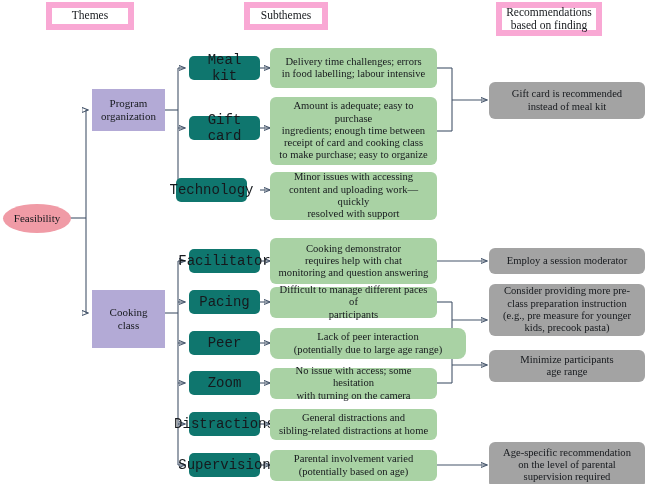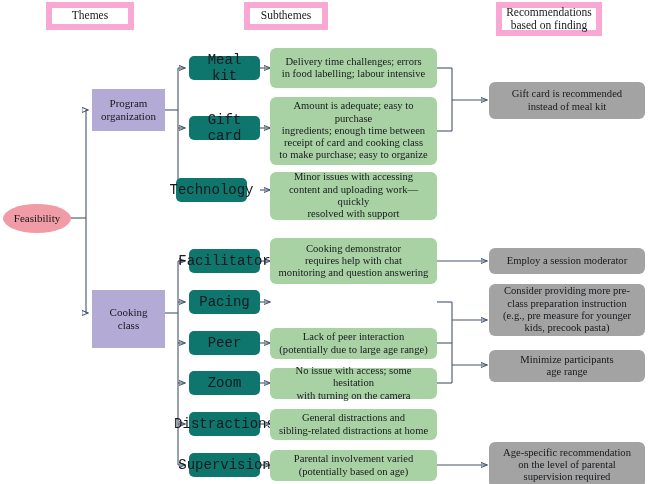--- a/index.html
+++ b/index.html
@@ -185,21 +185,25 @@
   <div class="node finding" style="left:270px; top:172px; width:167px; height:48px;">
     <span>Minor issues with accessing
 content and uploading work—quickly
 resolved with support</span>
   </div>
   <div class="node finding" style="left:270px; top:238px; width:167px; height:46px;">
     <span>Cooking demonstrator
 requires help with chat
 monitoring and question answering</span>
   </div>
-  <div class="node finding" style="left:270px; top:328px; width:167px; height:31px;">
+  <div class="node finding" style="left:270px; top:287px; width:167px; height:31px;">
+    <span>Difficult to manage different paces of
+participants</span>
+  </div>
+  <div class="node finding" style="left:270px; top:328px; width:196px; height:31px;border-radius:8px;">
     <span>Lack of peer interaction
 (potentially due to large age range)</span>
   </div>
   <div class="node finding" style="left:270px; top:368px; width:167px; height:31px;">
     <span>No issue with access; some hesitation
 with turning on the camera</span>
   </div>
   <div class="node finding" style="left:270px; top:409px; width:167px; height:31px;">
     <span>General distractions and
 sibling-related distractions at home</span>

